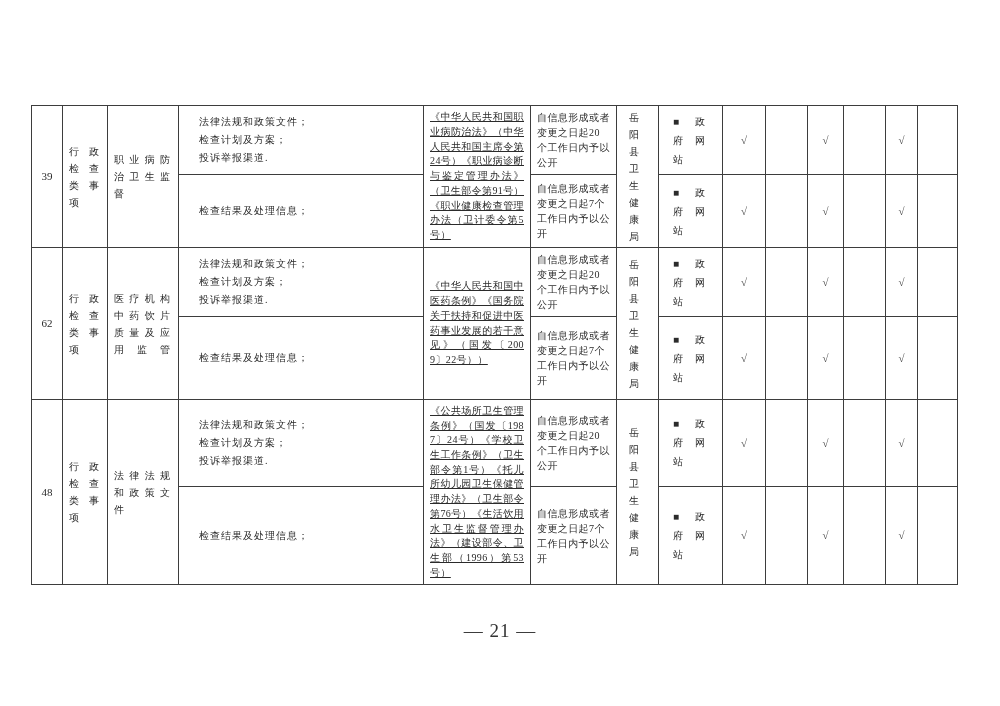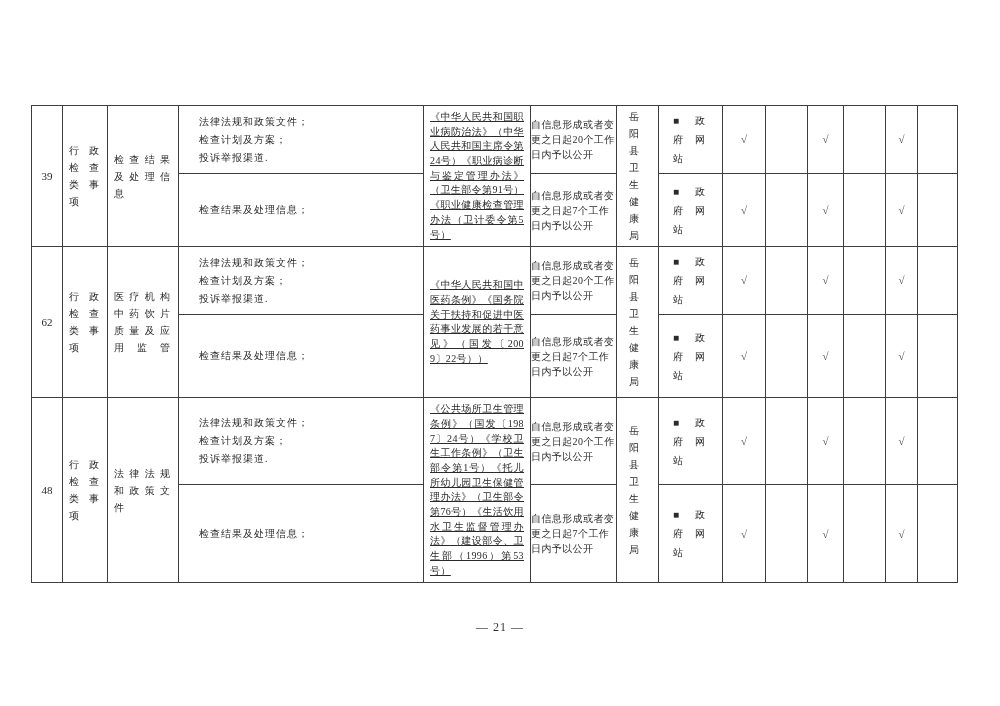--- a/index.html
+++ b/index.html
@@ -44,37 +44,37 @@
     text-align:left;padding:6px 20px;
     white-space:pre-line;
     line-height:1.8;letter-spacing:1px;
   }
   td.c-basis{
     text-align:justify;padding:4px 6px;
     line-height:1.47;
     text-decoration:underline;
   }
   td.c-time{
-    text-align:left;padding:4px 0;
+    text-align:left;padding:4px 6px;
     line-height:1.5;
   }
   td.c-channel{
     text-align:justify;text-align-last:left;
     padding:4px 14px;
     letter-spacing:3px;line-height:1.9;
     vertical-align:middle;
   }
   td.c-check{
     text-align:center;
     color:#4a4a4a;font-size:11px;letter-spacing:0;
   }
   .footer-pagenum{
     position:absolute;left:0;top:620px;width:1000px;
     text-align:center;
-    font-size:12px;letter-spacing:1px;color:#333333;
+    font-size:19px;letter-spacing:1px;color:#333333;
   }
 </style>
 </head>
 <body>
 
 <table class="doc-table">
   <colgroup>
     <col style="width:31px">
       <col style="width:45px">
       <col style="width:71px">
@@ -88,21 +88,21 @@
       <col style="width:36px">
     <col style="width:42px">
       <col style="width:32px">
       <col style="width:40px">
   </colgroup>
   <tbody>
 
     <tr class="h-46a">
       <td class="c-seq" rowspan="2">39</td>
       <td class="c-cat" rowspan="2">行政检查类事项</td>
-      <td class="c-item" rowspan="2">检查结果及处理信息</td>
+      <td class="c-item" rowspan="2">职业病防治卫生监督</td>
       <td class="c-content">法律法规和政策文件；
 检查计划及方案；
 投诉举报渠道.</td>
       <td class="c-basis" rowspan="2">《中华人民共和国职业病防治法》（中华人民共和国主席令第24号）《职业病诊断与鉴定管理办法》（卫生部令第91号）《职业健康检查管理办法（卫计委令第5号）</td>
       <td class="c-time">自信息形成或者变更之日起20个工作日内予以公开</td>
       <td class="c-agency" rowspan="2">岳阳县卫生健康局</td>
       <td class="c-channel"><span>■</span><span>政府网站</span></td>
       <td class="c-check">√</td>
       <td class="c-check"></td>
       <td class="c-check">√</td>

